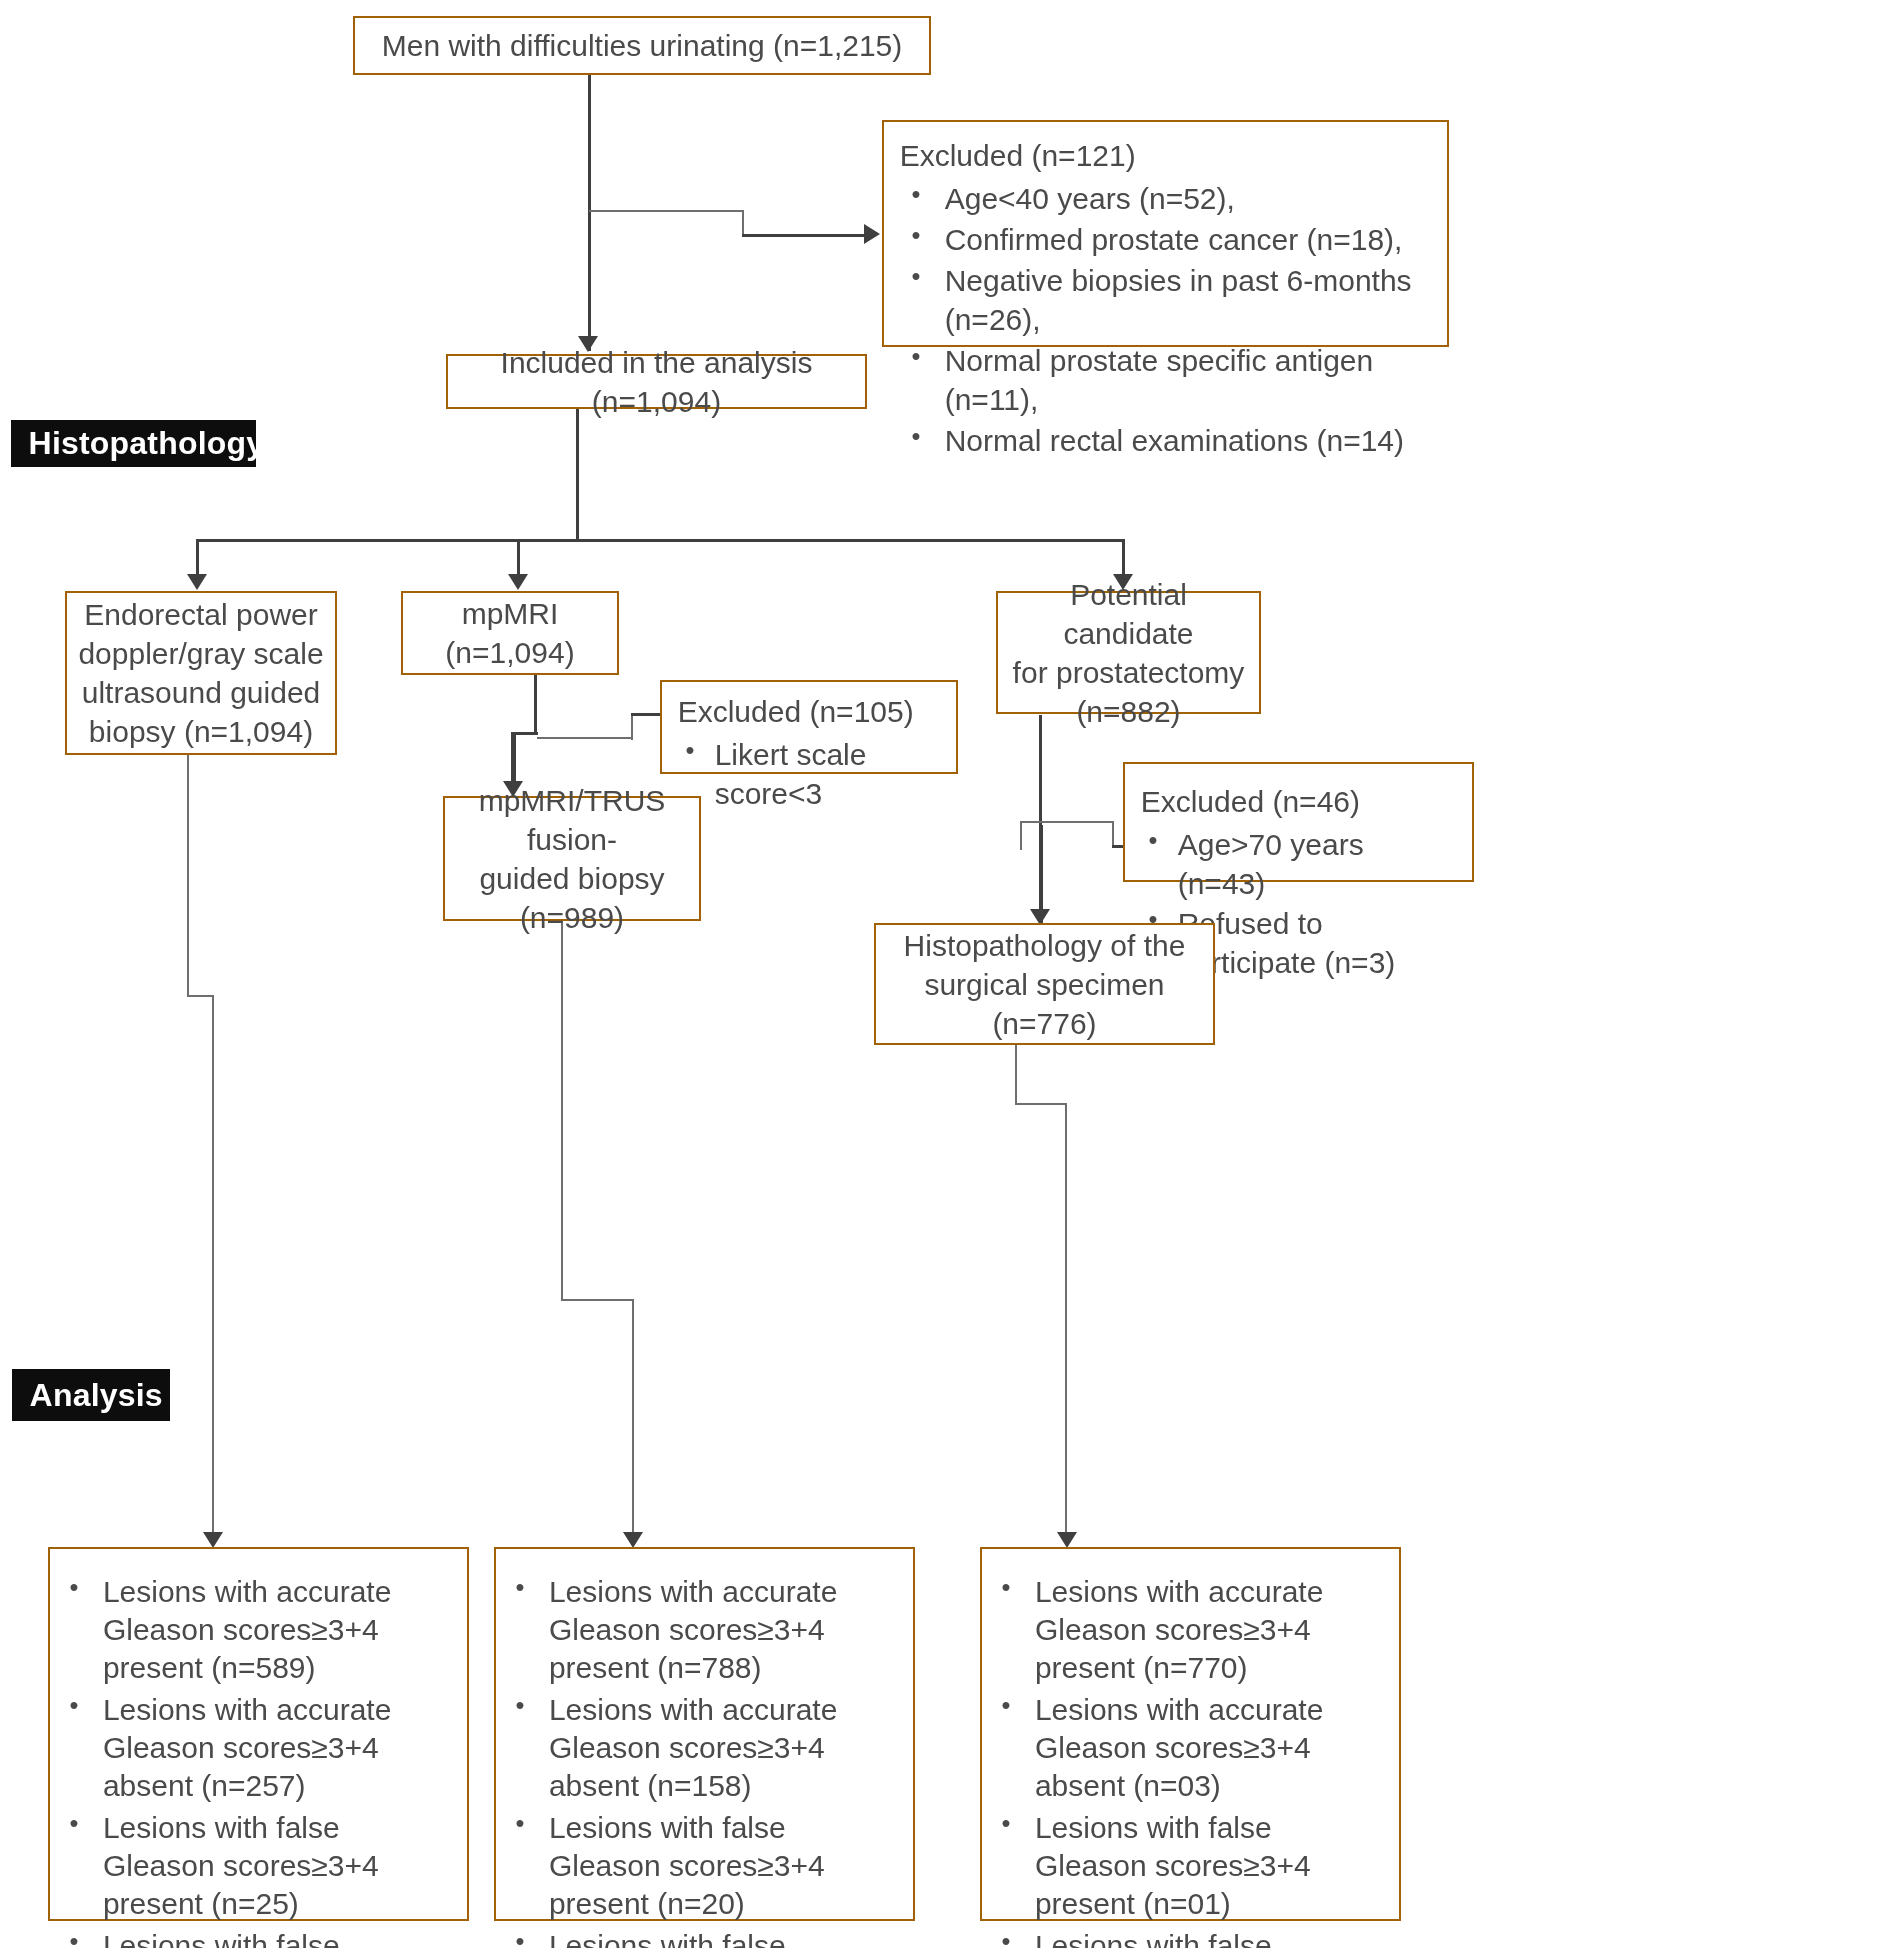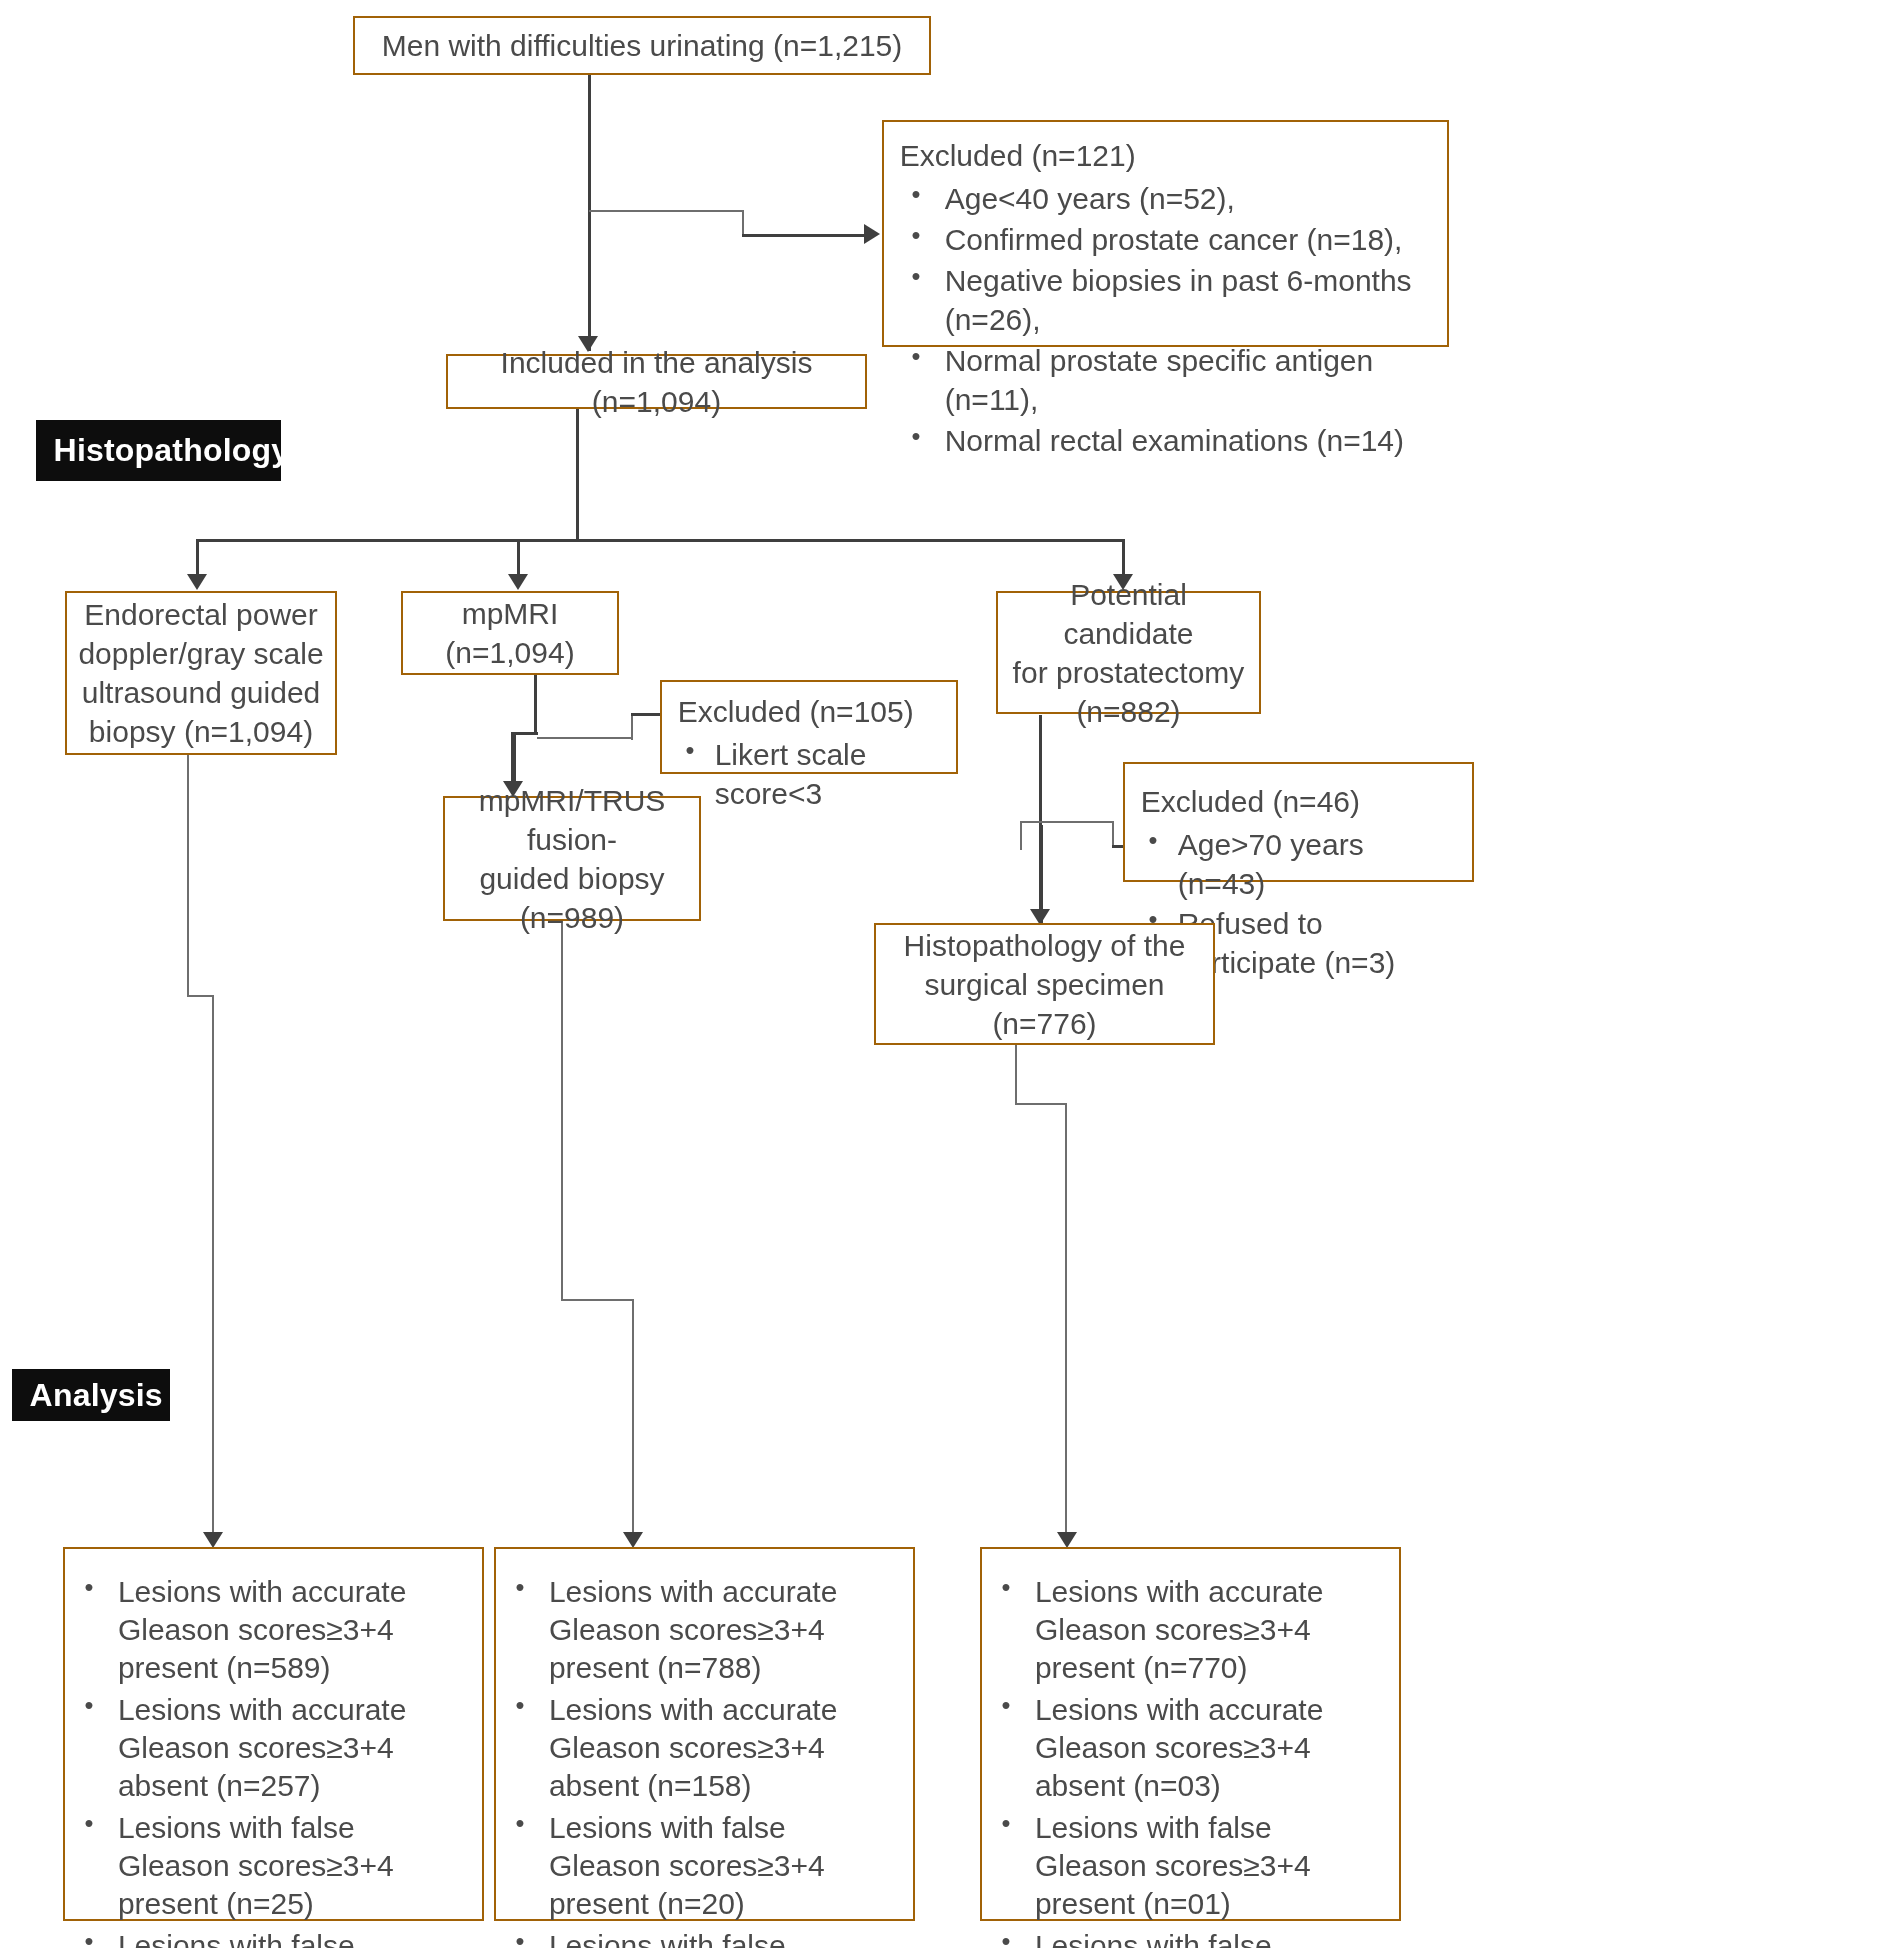--- a/index.html
+++ b/index.html
@@ -151,21 +151,21 @@
       <li>Negative biopsies in past 6-months (n=26),</li>
       <li>Normal prostate specific antigen (n=11),</li>
       <li>Normal rectal examinations (n=14)</li>
     </ul>
   </div>
 
   <div class="box center" style="left:446px; top:354px; width:421px; height:55px;">
     <span>Included in the analysis (n=1,094)</span>
   </div>
 
-  <div class="phase-label" style="left:36px; top:420px; width:245px; height:61px;">
+  <div class="phase-label" style="left:11px; top:420px; width:245px; height:47px;">
     <span>Histopathology</span>
   </div>
 
   <div class="ln v" style="left:576px; top:409px; width:2.9px; height:100px;"></div>
   <div class="ln v" style="left:576px; top:509px; width:2.9px; height:32px;"></div>
   <div class="ln h" style="left:196px; top:539px; width:929px; height:2.9px;"></div>
 
   <div class="ln v" style="left:196px; top:539px; width:2.9px; height:43px;"></div>
   <div class="arrow-down" style="left:187px; top:574px;"></div>
 
@@ -252,21 +252,21 @@
 
   <div class="ln thin v" style="left:1015px; top:1045px; width:2px; height:59px;"></div>
   <div class="ln thin h" style="left:1015px; top:1103px; width:51px; height:2px;"></div>
   <div class="ln thin v" style="left:1065px; top:1103px; width:2px; height:437px;"></div>
   <div class="arrow-down" style="left:1057px; top:1532px;"></div>
 
   <div class="phase-label" style="left:12px; top:1369px; width:158px; height:52px;">
     <span>Analysis</span>
   </div>
 
-  <div class="box" style="left:63px; top:1547px; width:421px; height:374px; padding:23.5px 11.8px 0 5.9px;">
+  <div class="box" style="left:48px; top:1547px; width:421px; height:374px; padding:23.5px 11.8px 0 5.9px;">
     <ul class="outcomes">
       <li>Lesions with accurate Gleason scores≥3+4 present (n=589)</li>
       <li>Lesions with accurate Gleason scores≥3+4 absent (n=257)</li>
       <li>Lesions with false Gleason scores≥3+4 present (n=25)</li>
       <li>Lesions with false Gleason scores≥3+4 absent (n=145)</li>
     </ul>
   </div>
 
   <div class="box" style="left:494px; top:1547px; width:421px; height:374px; padding:23.5px 11.8px 0 5.9px;">
     <ul class="outcomes">

